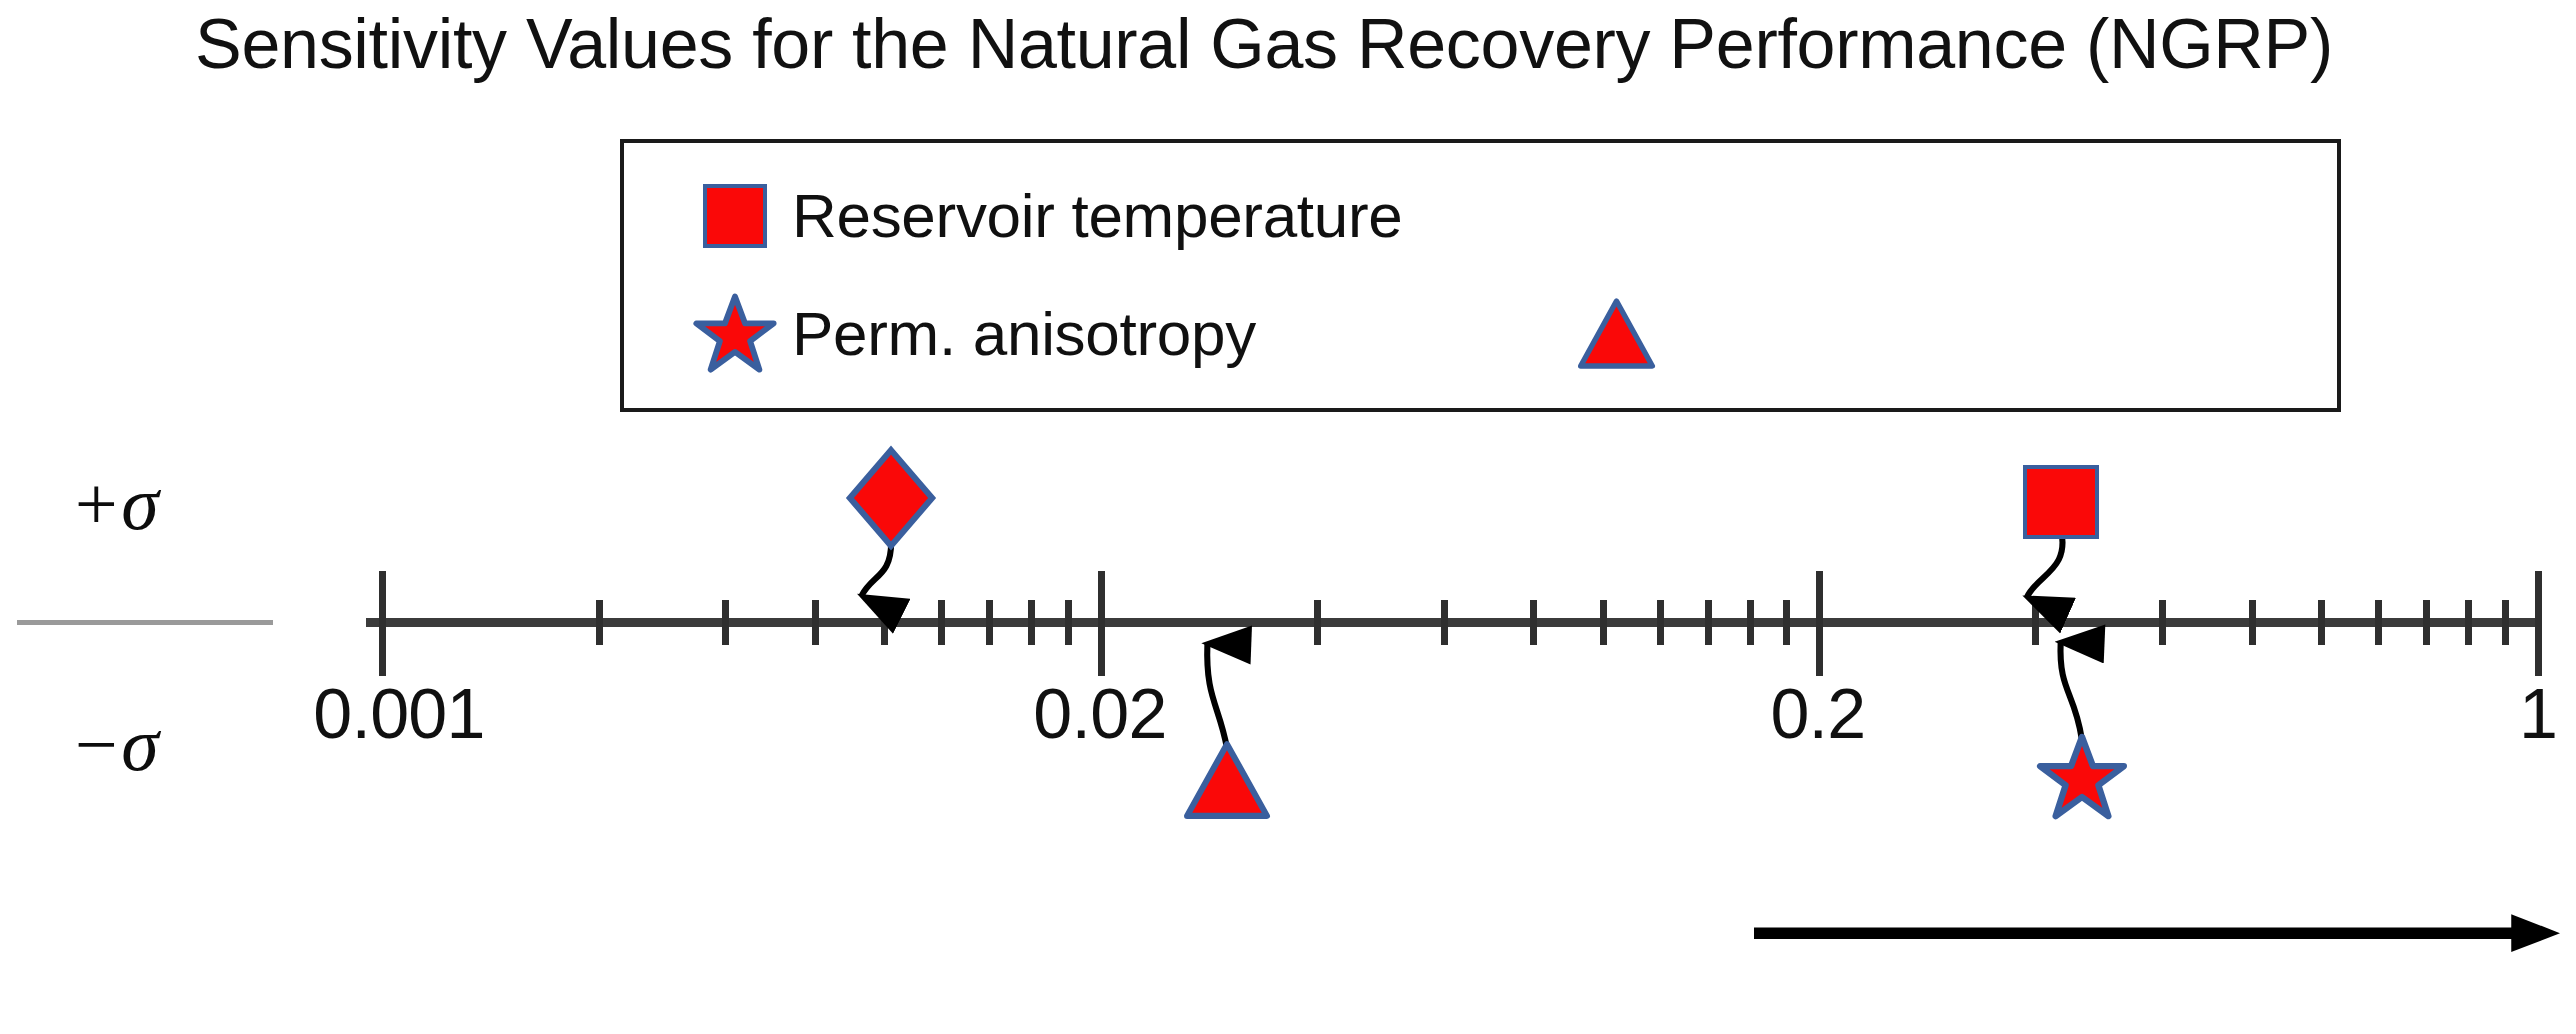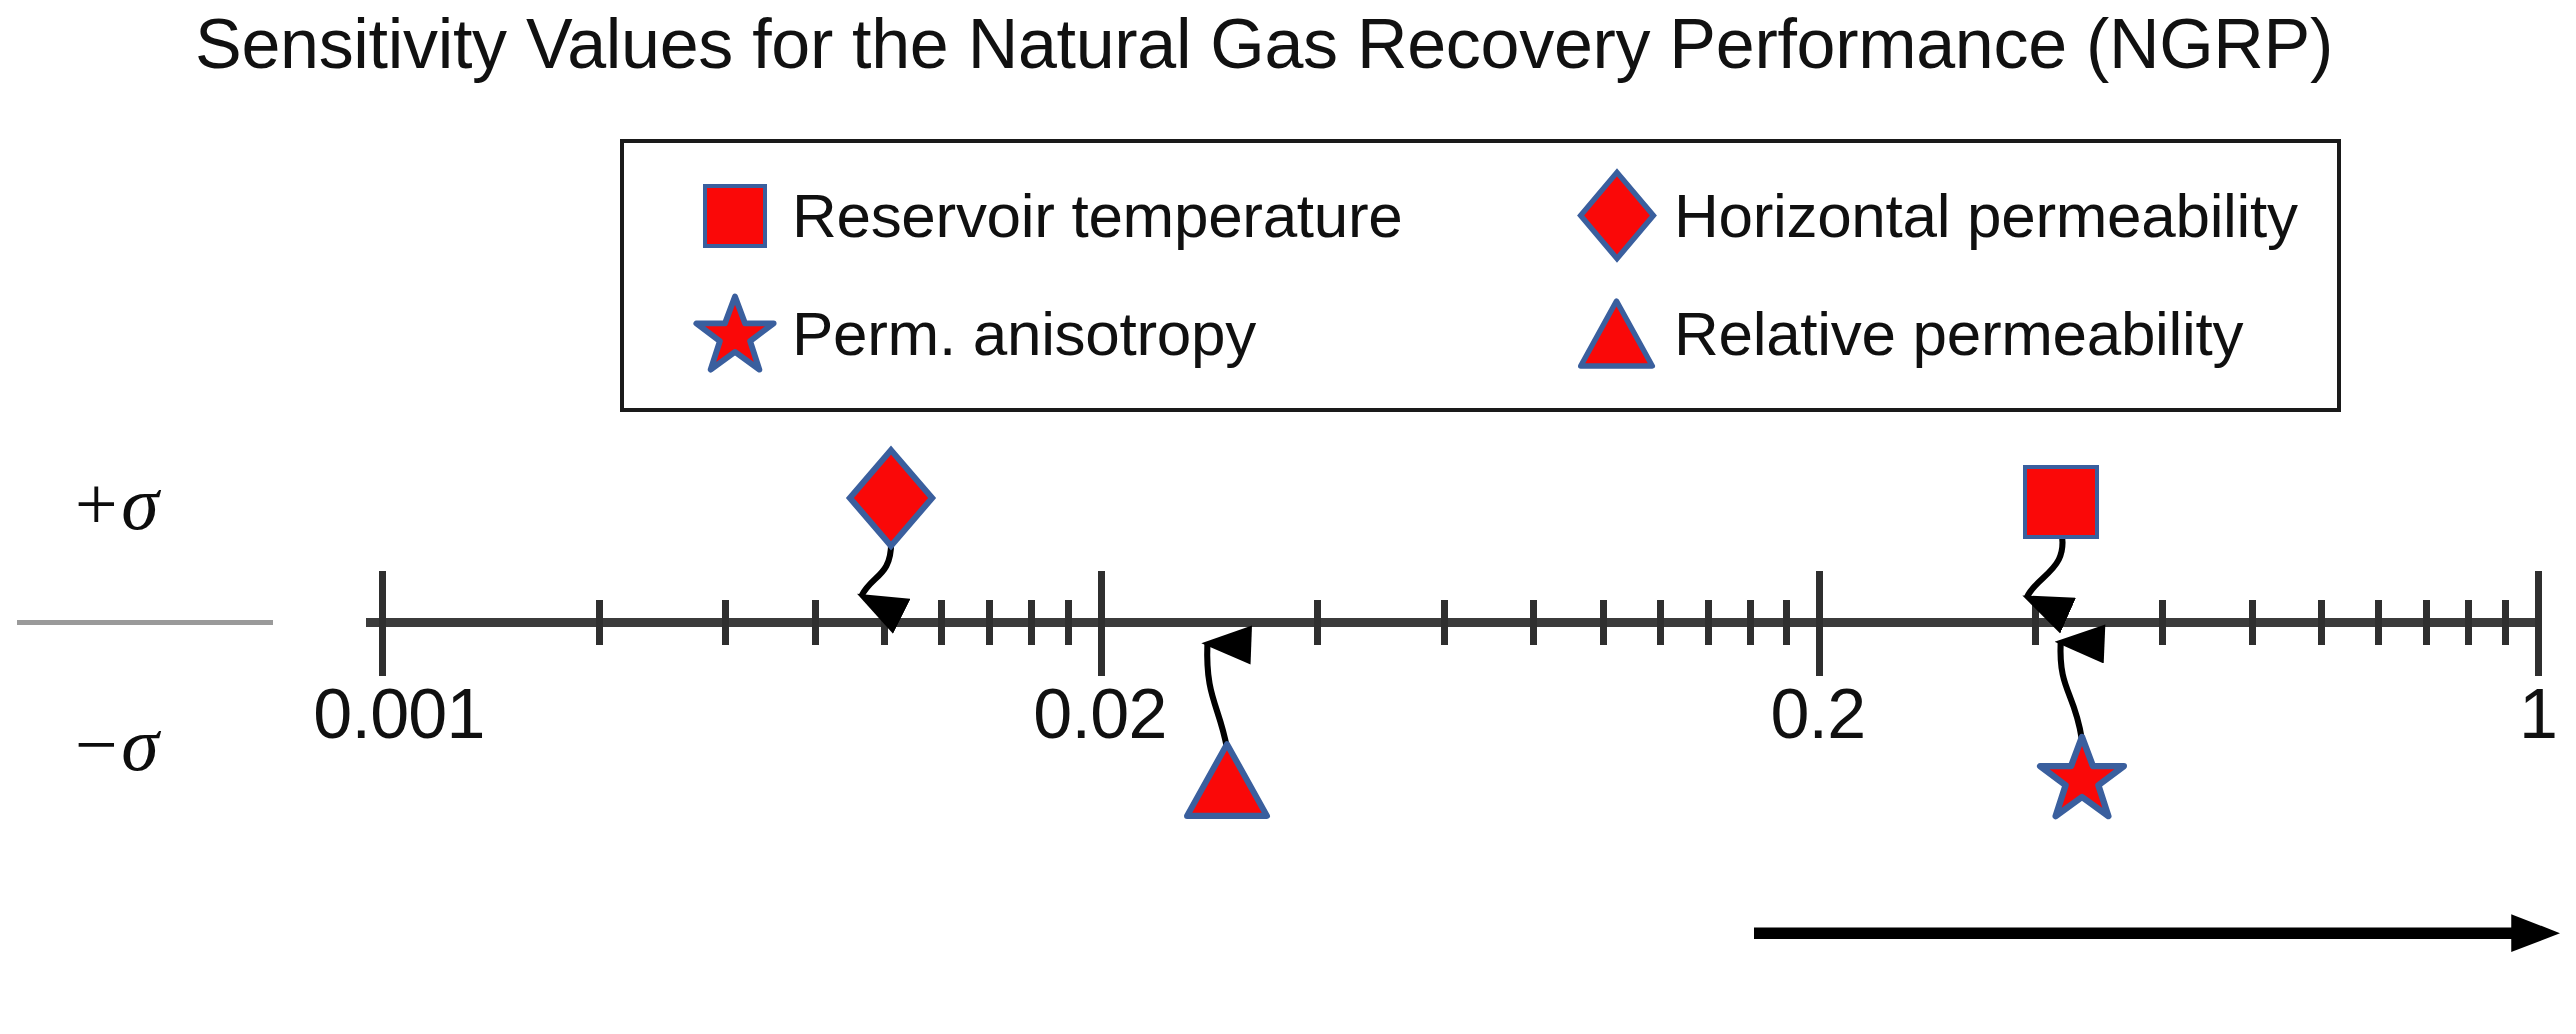--- a/index.html
+++ b/index.html
@@ -165,45 +165,36 @@
 
   <div id="legend-box">
 
     <div class="legend-row r1 cA">
       <span class="legend-marker">
         <span class="mk-square lg"></span>
       </span>
       <span class="legend-label">Reservoir temperature</span>
     </div>
 
-    <div class="legend-row r1 cB">
-      <span class="legend-marker">
-        <svg width="80" height="93" viewBox="0 0 118 138">
-          <polygon points="59,5 113,69 59,133 5,69" fill="#fa0808" stroke="#3a5f9e" stroke-width="8"></polygon>
-        </svg>
-      </span>
-      <span class="legend-label">Horizontal permeability</span>
-    </div>
 
     <div class="legend-row r2 cA">
       <span class="legend-marker">
         <svg width="84" height="81" viewBox="0 0 100 96">
           <polygon points="50,4 62,36 96,36 68,57 79,91 50,70 21,91 32,57 4,36 38,36" fill="#fa0808" stroke="#3a5f9e" stroke-width="7" stroke-linejoin="round"></polygon>
         </svg>
       </span>
       <span class="legend-label">Perm. anisotropy</span>
     </div>
 
     <div class="legend-row r2 cB">
       <span class="legend-marker">
         <svg width="79" height="73" viewBox="0 0 116 108">
           <polygon points="58,6 111,102 5,102" fill="#fa0808" stroke="#3a5f9e" stroke-width="8" stroke-linejoin="round"></polygon>
         </svg>
       </span>
-      <span class="legend-label">Relative permeability</span>
     </div>
 
   </div>
 
   <div id="baseline-gray"></div>
 
   <div id="axis-line"></div>
 
   <div id="ticks-layer">
       <div class="tick major" style="left: 379px;"></div>

